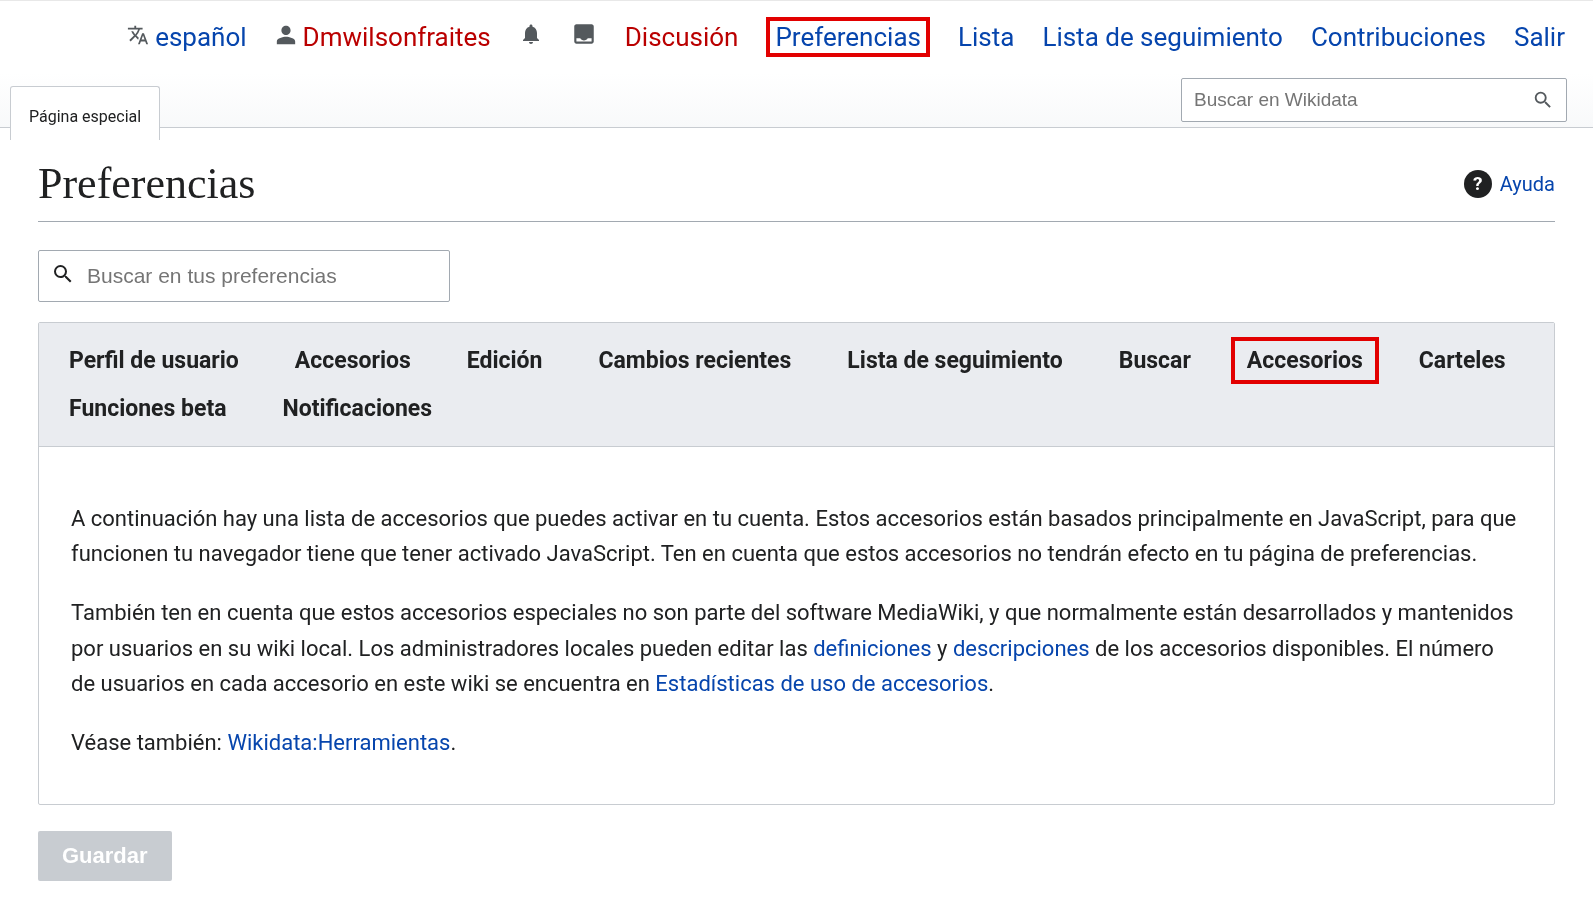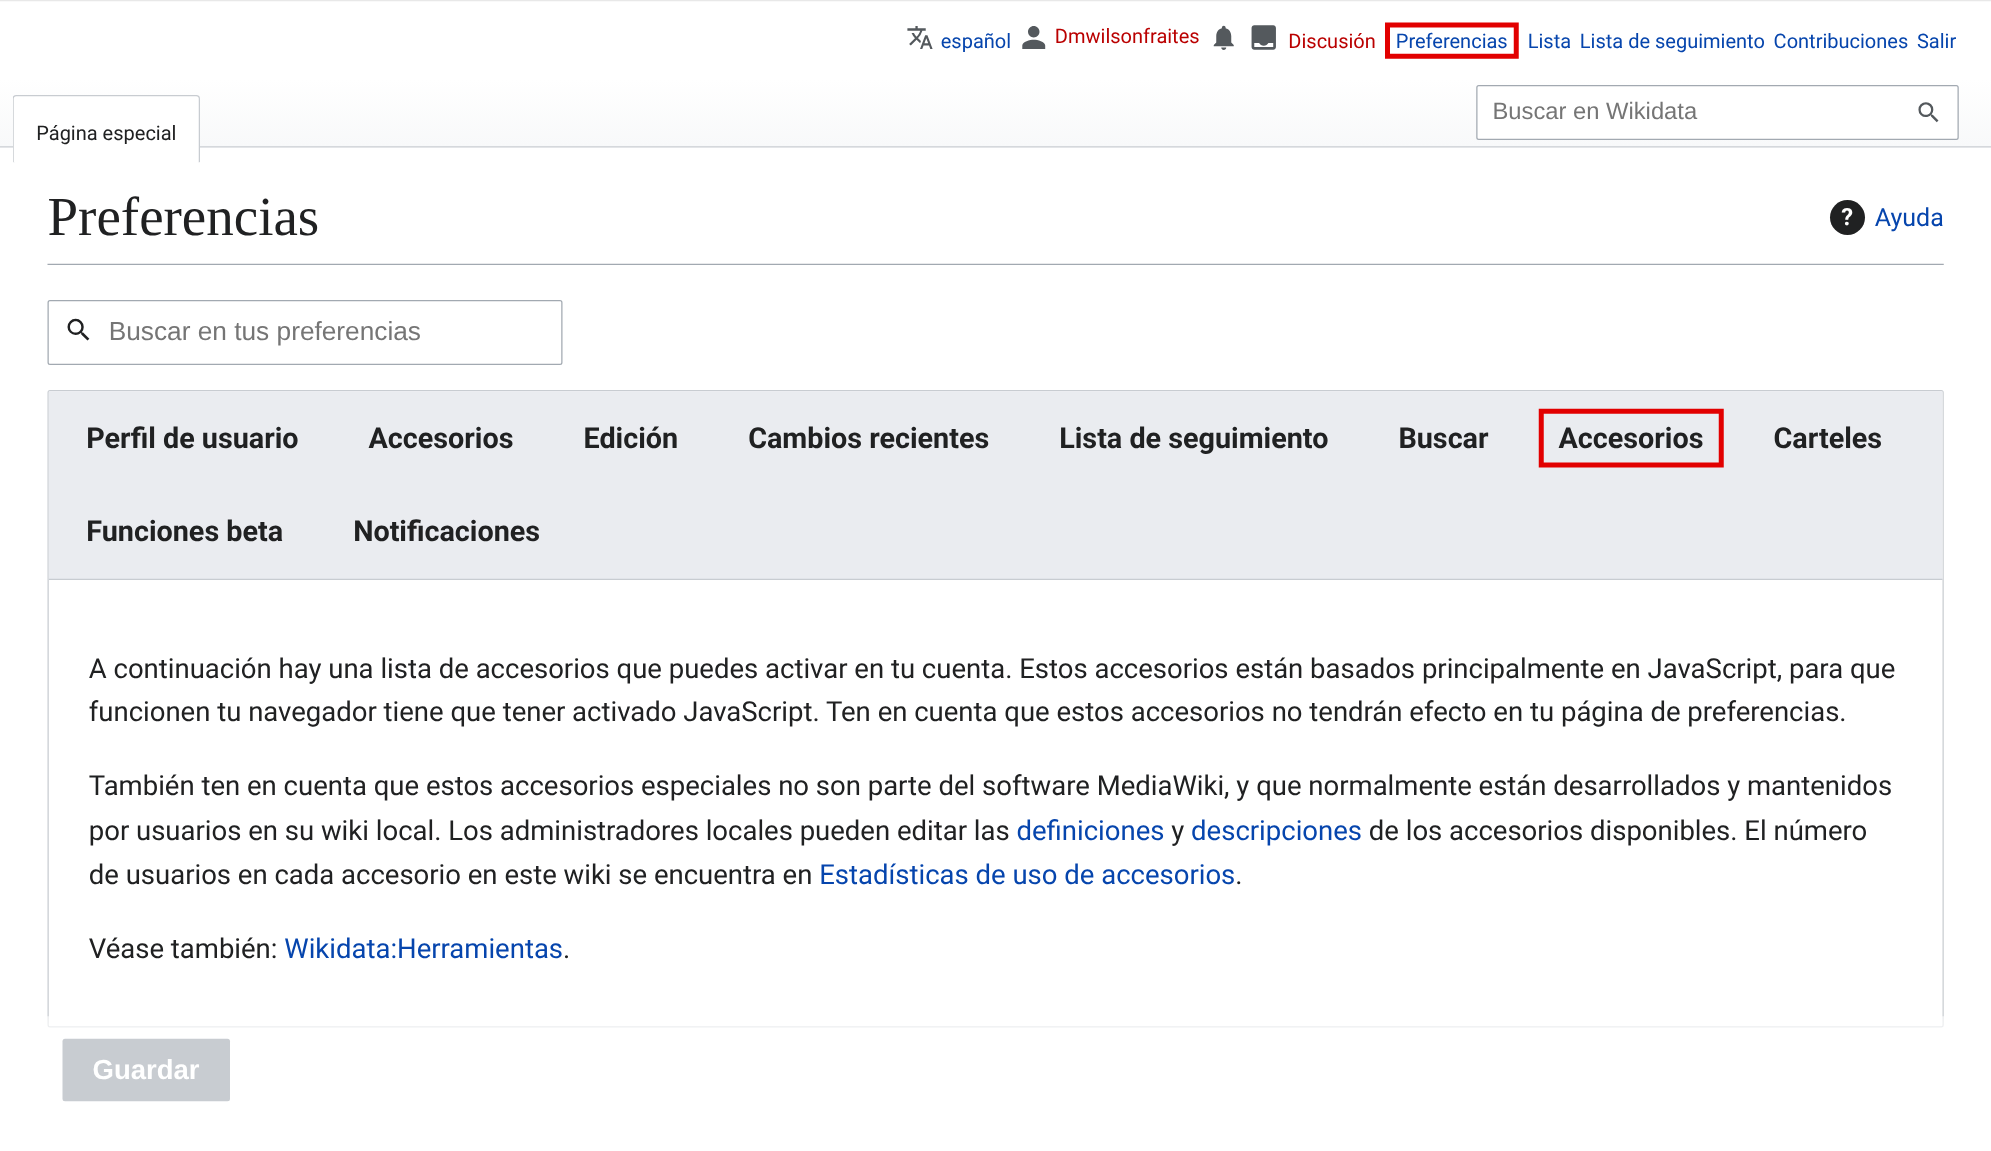--- a/index.html
+++ b/index.html
@@ -10,23 +10,23 @@
       width: 1593px;
       height: 921px;
       overflow: hidden;
       position: relative;
     }
     a { color: #0645ad; text-decoration: none; cursor: pointer; }
     .top-nav {
       display: flex;
       align-items: center;
       justify-content: flex-end;
-      gap: 7px;
+      gap: 28px;
       padding: 16px 28px 16px 0;
-      font-size: 16px;
+      font-size: 26px;
       border-top: 1px solid #e8e8e8;
     }
     .top-nav .lang-pair { display: flex; align-items: center; gap: 6px; }
     .top-nav .user-pair { display: flex; align-items: flex-start; gap: 6px; }
     .icon-gray { fill: #54595d; }
     .red-link { color: #ba0000; }
     .highlight-red {
       border: 4px solid #e20000;
       padding: 1px 5px;
     }
@@ -111,40 +111,40 @@
     .tabs-box {
       margin-top: 20px;
       border: 1px solid #c8ccd1;
       border-radius: 2px;
     }
     .tabs-header {
       background: #eaecf0;
       padding: 24px 30px;
       display: flex;
       flex-wrap: wrap;
-      gap: 48px 56px;
+      gap: 21px 56px;
       font-size: 23px;
       font-weight: 700;
       border-bottom: 1px solid #c8ccd1;
     }
     .tabs-header span { cursor: pointer; white-space: nowrap; }
     .tab-highlight {
       border: 4px solid #e20000;
       padding: 6px 12px;
       margin: -10px -16px;
     }
     .tab-body {
       padding: 54px 32px 20px 32px;
       font-size: 22px;
       line-height: 1.6;
     }
     .tab-body p { margin-bottom: 24px; }
     .save-bar {
       position: absolute;
-      left: 12px; right: 0; bottom: 0;
+      left: 0; right: 0; bottom: 0;
       padding: 18px 38px 40px 38px;
       background: linear-gradient(to bottom, rgba(255,255,255,0.6), #fff 40%);
     }
     .save-btn {
       background: #c8ccd1;
       color: #fff;
       border: none;
       font-size: 22px;
       font-weight: 700;
       padding: 12px 24px;

